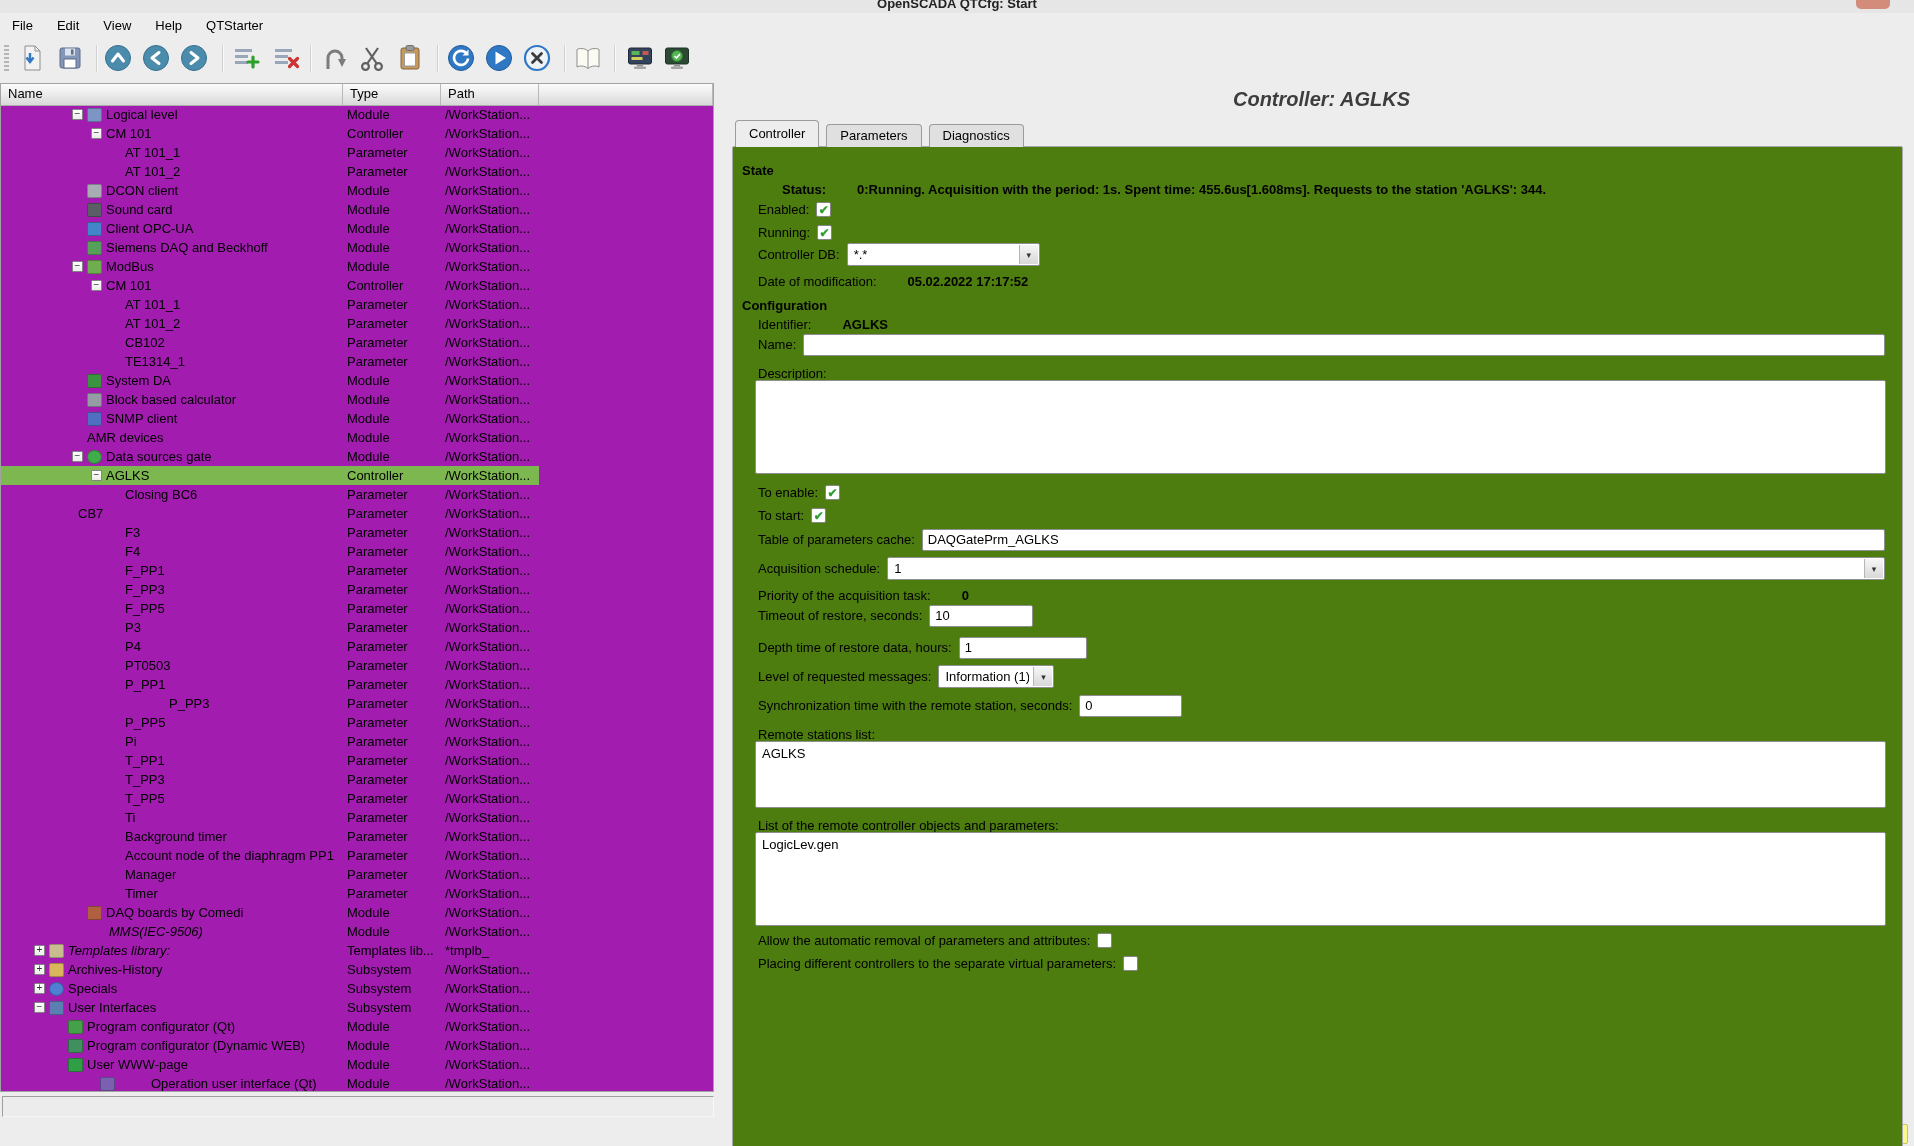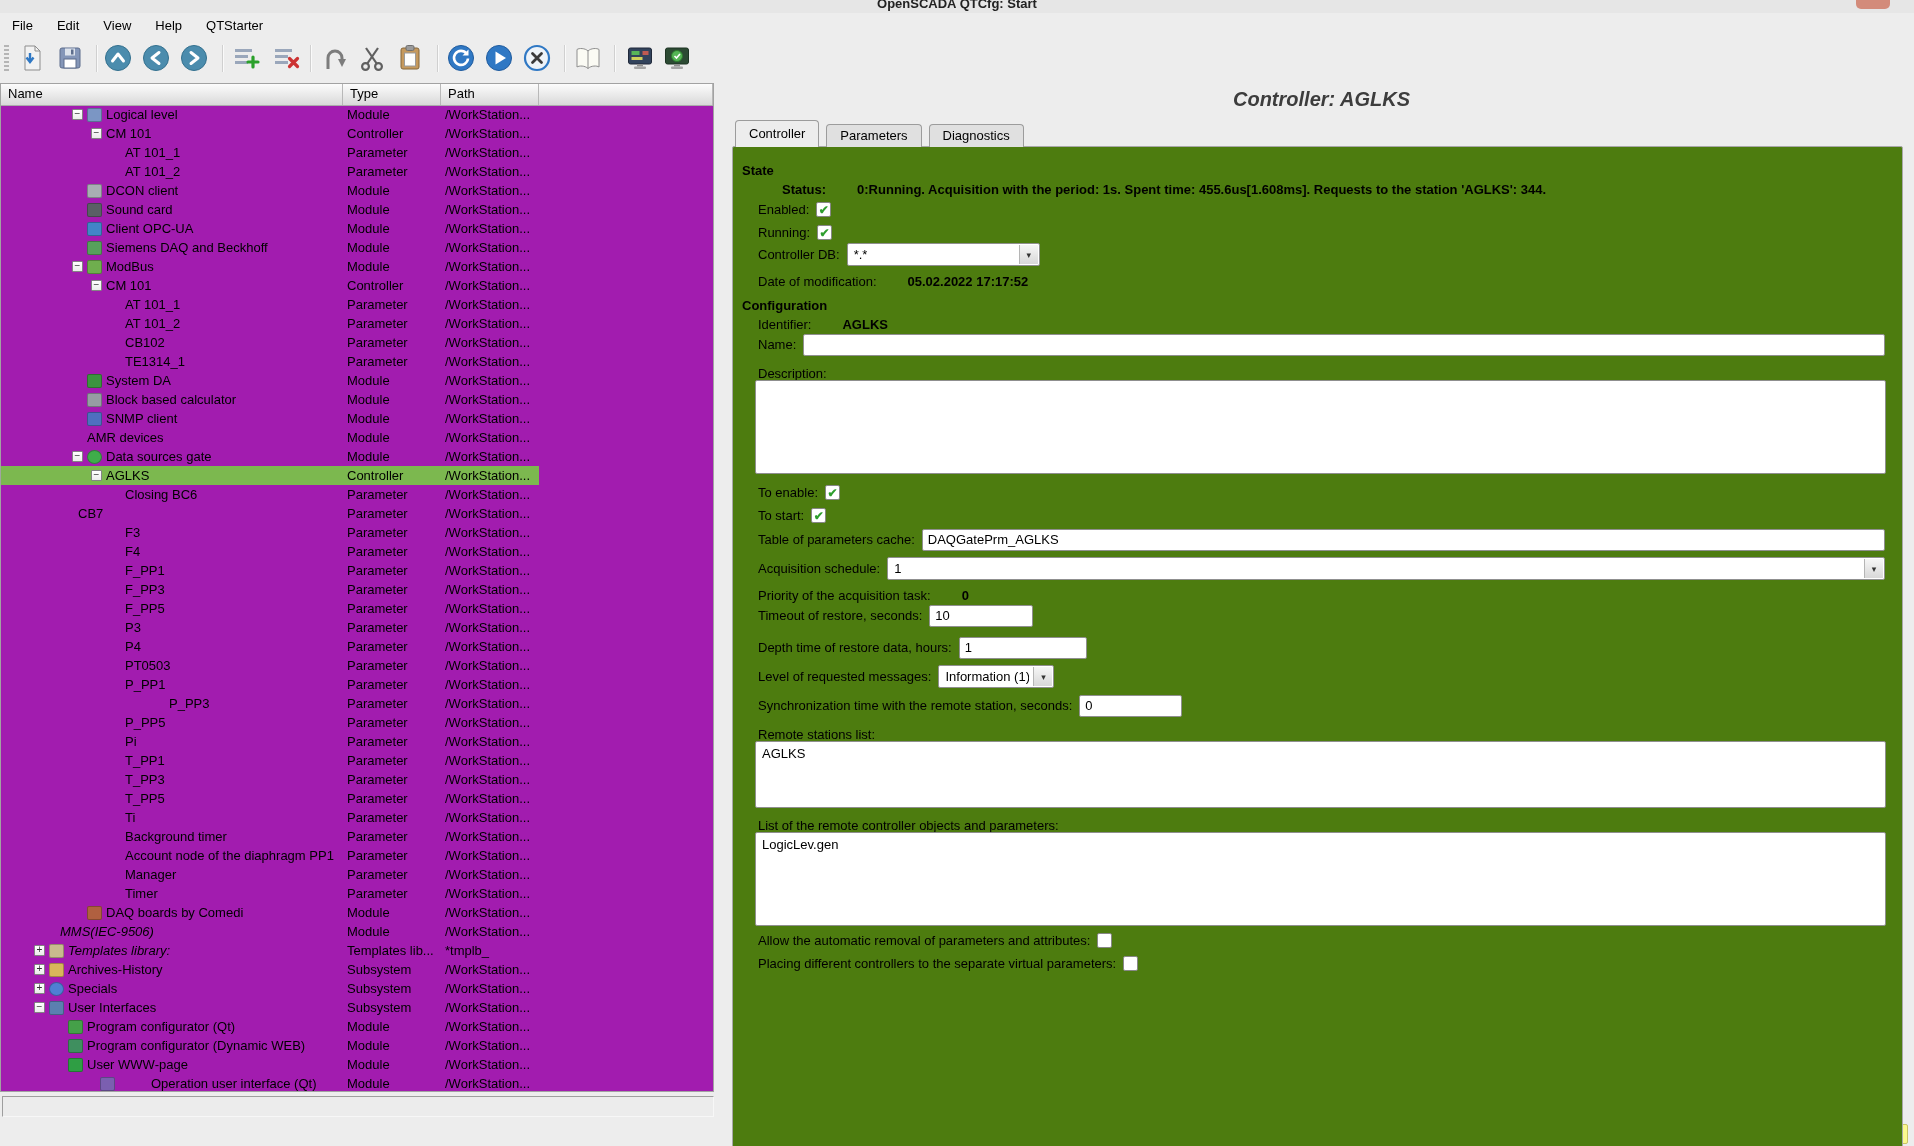--- a/index.html
+++ b/index.html
@@ -633,21 +633,21 @@
         <div class="tc tname" style="padding-left: 71px;">
           <span class="mk hid"></span>
           <span class="tic ic-comedi"></span>
           <span class="tlb">DAQ boards by Comedi</span>
         </div>
         <div class="tc ttype">Module</div>
         <div class="tc tpath">/WorkStation...</div>
         <div class="tc tfill"></div>
       </div>
       <div class="trow">
-        <div class="tc tname" style="padding-left: 44px;">
+        <div class="tc tname" style="padding-left: 93px;">
           <span class="mk hid"></span>
           <span class="tlb it">MMS(IEC-9506)</span>
         </div>
         <div class="tc ttype">Module</div>
         <div class="tc tpath">/WorkStation...</div>
         <div class="tc tfill"></div>
       </div>
       <div class="trow">
         <div class="tc tname" style="padding-left: 33px;">
           <span class="mk">+</span>

